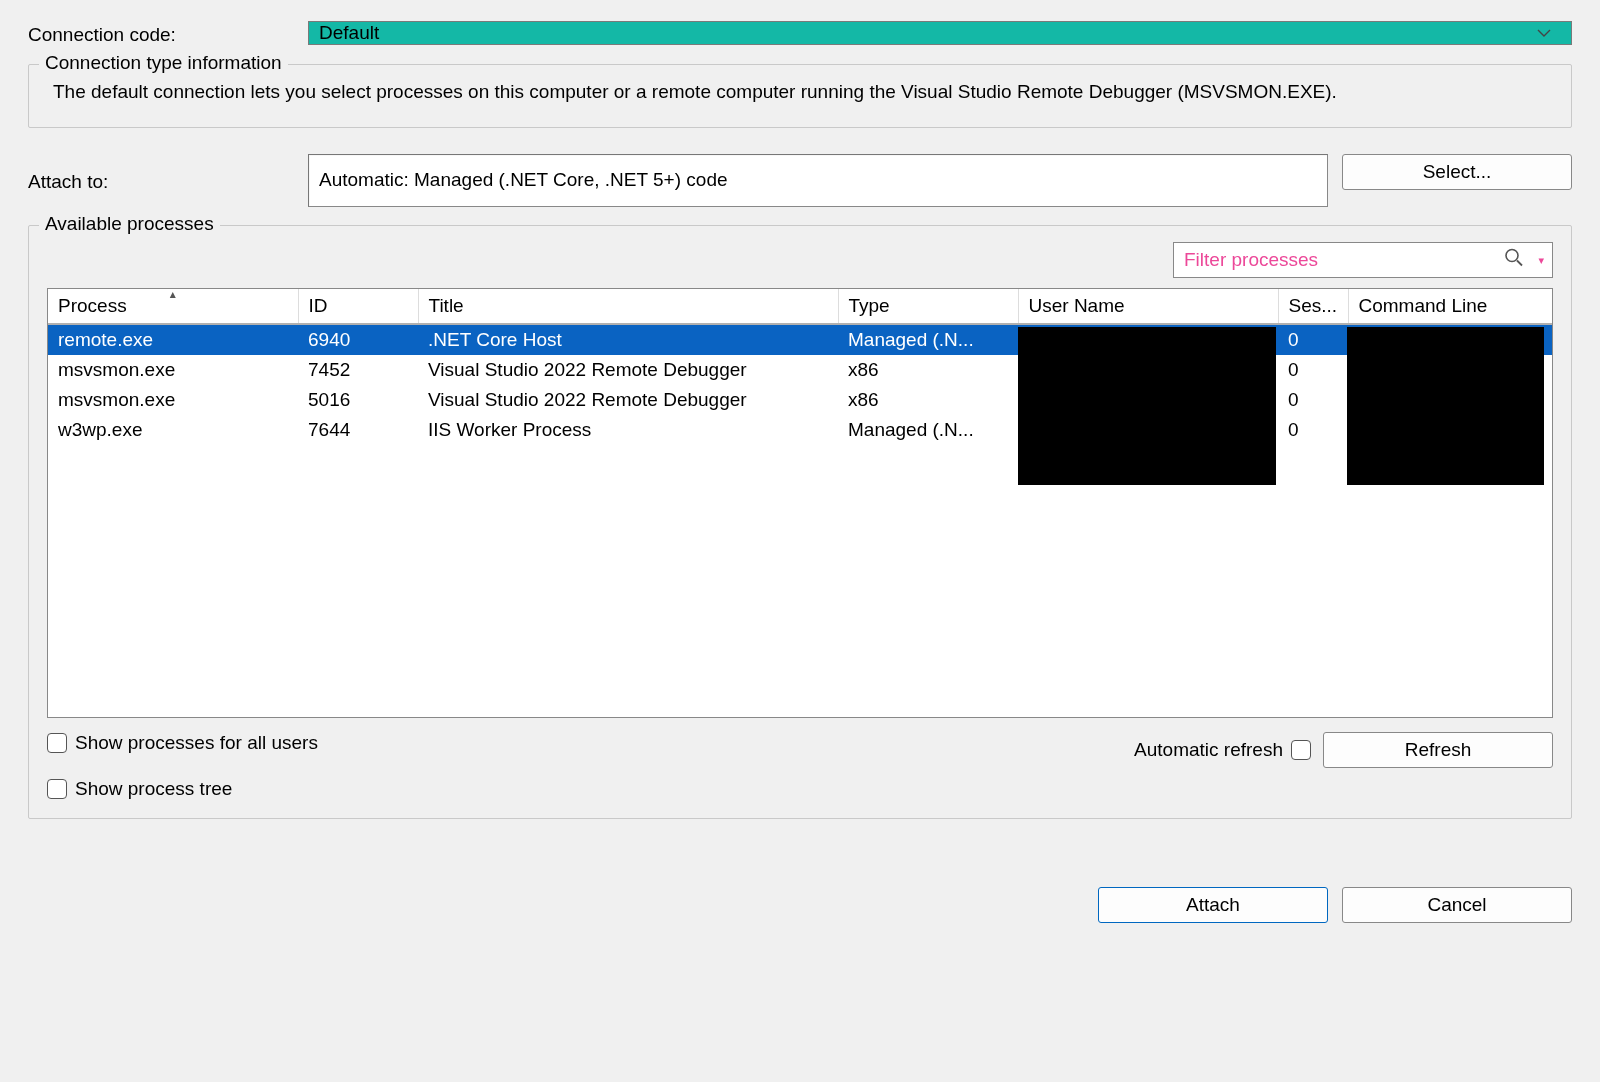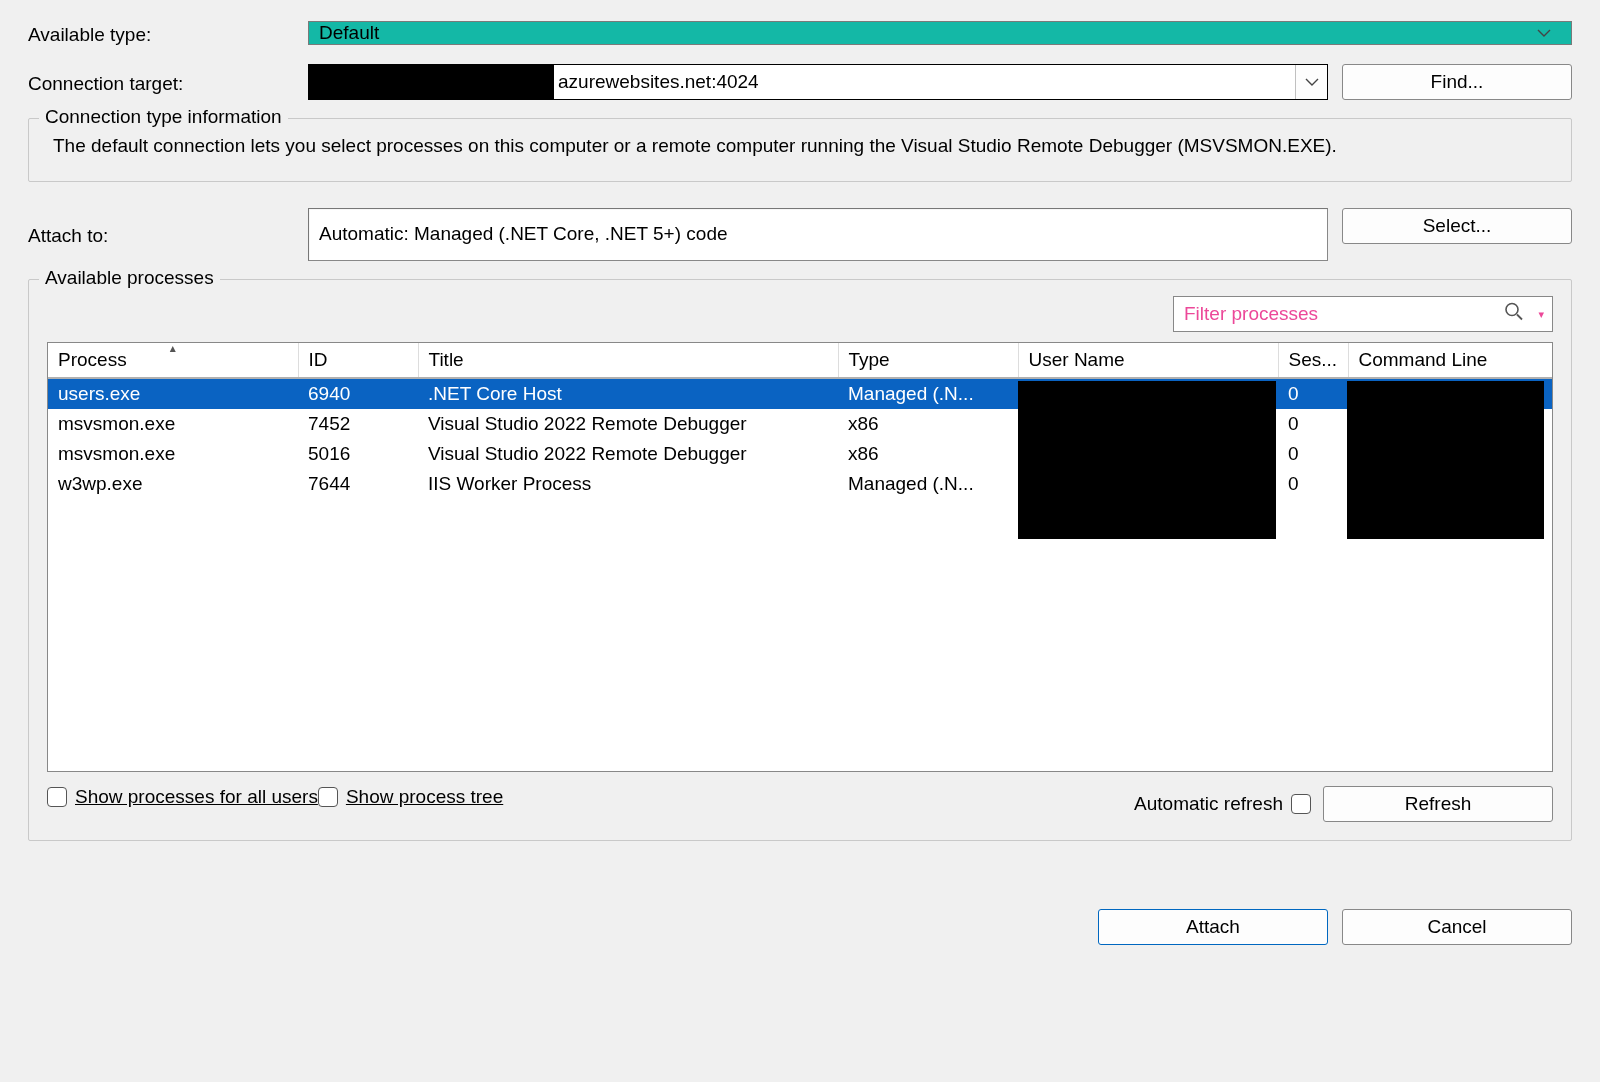--- a/index.html
+++ b/index.html
@@ -178,71 +178,54 @@
     background: #000;
   }
   .table-container { position: relative; }
 
   .bottom-options {
     display: flex;
     align-items: flex-start;
     justify-content: space-between;
     margin-top: 14px;
   }
-  .left-opts { display: flex; flex-direction: row; gap: 0; text-decoration: underline; }
+  .left-opts { display: flex; flex-direction: column; gap: 24px; }
   .chk { display: flex; align-items: center; gap: 8px; }
   .chk-box {
     width: 20px; height: 20px; border: 1.5px solid #555; border-radius: 4px;
     background: #fff;
   }
   .right-opts {
     display: flex; align-items: center; gap: 12px;
   }
   .dialog-buttons {
     display: flex; justify-content: flex-end; gap: 14px;
     margin-top: 68px;
   }
   svg.caret path { stroke: #444; stroke-width: 1.4; fill: none; }
 </style>
 </head>
 <body>
 
 <div class="dialog">
 
   <div class="row">
-    <div class="label-col">Available type:</div>
+    <div class="label-col">Connection code:</div>
     <div class="field-col">
       <div class="combo">
         <span>Default</span>
         <span class="caret">
           <svg class="caret" width="14" height="10">
               <path d="M1 2 L7 8 L13 2"></path>
             </svg>
         </span>
       </div>
     </div>
   </div>
 
-  <div class="row">
-    <div class="label-col">Connection target:</div>
-    <div class="field-col">
-      <div class="combo-target">
-        <div class="redact"></div>
-        <span class="txt">azurewebsites.net:4024</span>
-        <div class="caret-box">
-          <svg class="caret" width="14" height="10">
-              <path d="M1 2 L7 8 L13 2"></path>
-            </svg>
-        </div>
-      </div>
-      <div class="btn">
-        <span>Find...</span>
-      </div>
-    </div>
-  </div>
 
   <div class="groupbox" style="margin-left:0;">
     <div class="legend">Connection type information</div>
     <div class="info-text">The default connection lets you select processes on this computer or a remote computer running the Visual Studio Remote Debugger (MSVSMON.EXE).</div>
   </div>
 
   <div class="row" style="margin-top:26px;">
     <div class="label-col">Attach to:</div>
     <div class="field-col">
       <div class="attach-field">
@@ -291,21 +274,21 @@
               <th>ID</th>
               <th>Title</th>
               <th>Type</th>
               <th>User Name</th>
               <th>Ses...</th>
               <th>Command Line</th>
             </tr>
           </thead>
           <tbody id="proc-body">
               <tr class="selected">
-                <td>users.exe</td>
+                <td>remote.exe</td>
                 <td>6940</td>
                 <td>.NET Core Host</td>
                 <td>Managed (.N...</td>
                 <td></td>
                 <td>0</td>
                 <td></td>
               </tr>
               <tr>
                 <td>msvsmon.exe</td>
                 <td>7452</td>

